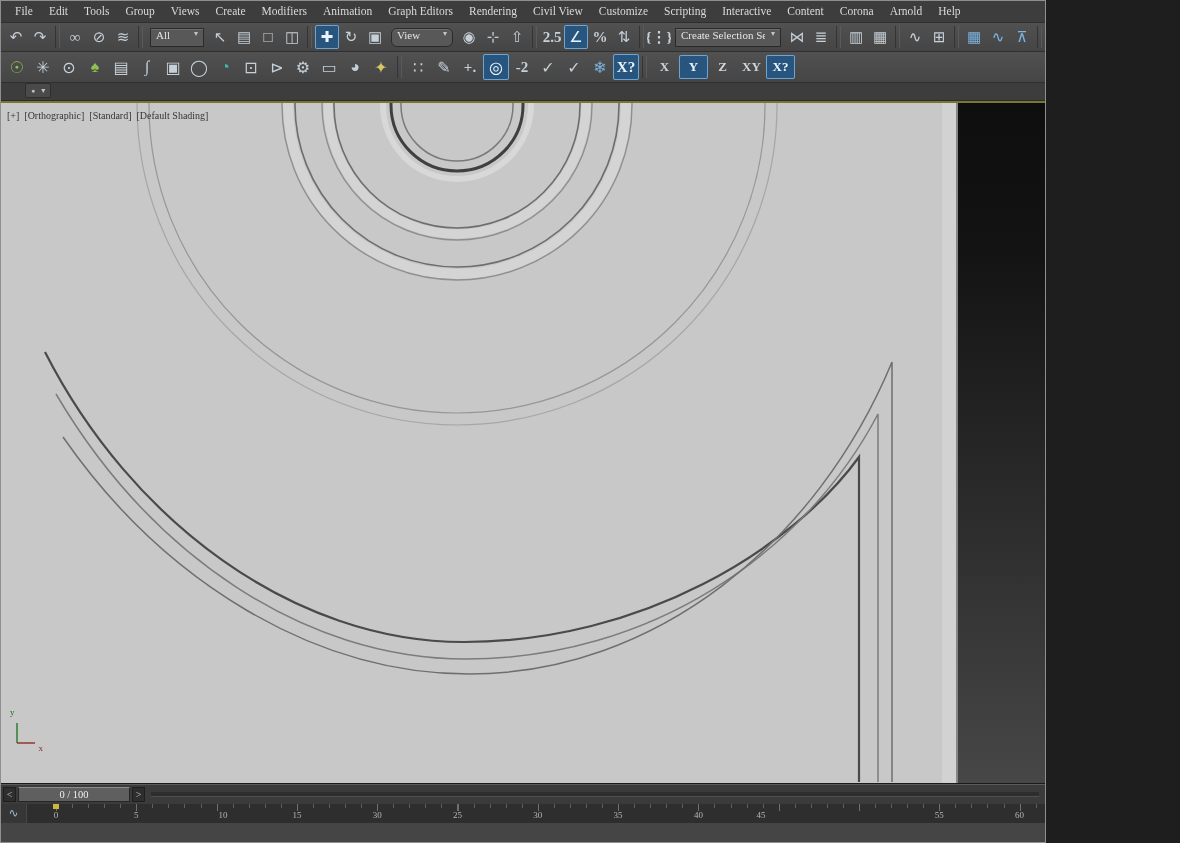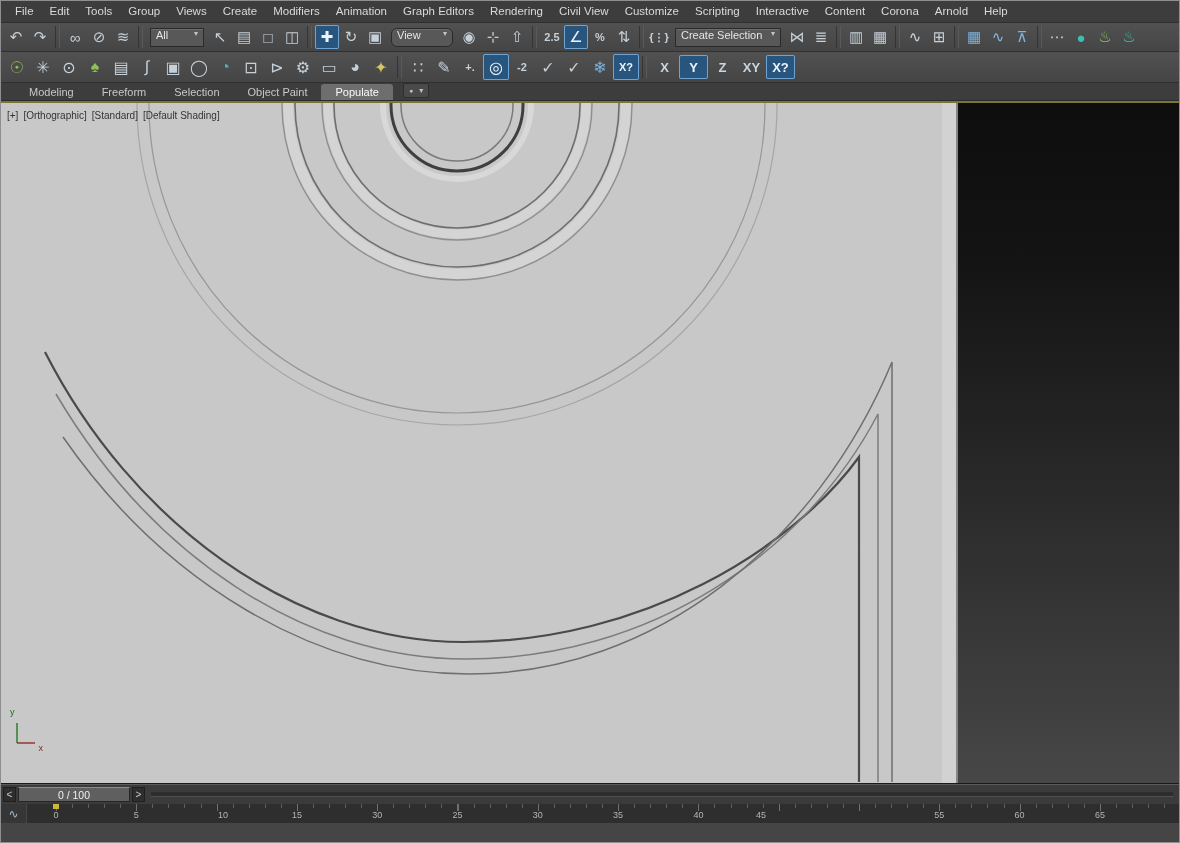--- a/index.html
+++ b/index.html
@@ -1,36 +1,36 @@
 <!DOCTYPE html>
 <html><head>
 <meta charset="utf-8">
 <style>
   html,body{margin:0;padding:0;background:#1e1e1e;}
-  .app{position:relative;width:1180px;height:843px;box-sizing:border-box;border:1px solid #8f8f8f;
-       background:#454545;font-family:Liberation Sans, sans-serif;overflow:hidden;user-select:none;}
+  .app{position:relative;width:1046px;height:843px;box-sizing:border-box;border:1px solid #8f8f8f;
+       background:#454545;font-family:Liberation Serif, serif;overflow:hidden;user-select:none;}
 
   
   .menubar{height:22px;display:flex;align-items:center;background:#3d3d3d;padding-left:6px;border-bottom:1px solid #2f2f2f;box-sizing:border-box;}
   .menu-item{padding:0 8px;font-size:11.5px;color:#dadada;line-height:21px;white-space:nowrap;}
 
   
   .toolbar{display:flex;align-items:center;background:linear-gradient(#515151,#454545);border-bottom:1px solid #303030;box-sizing:border-box;}
   .tb1{height:29px;padding:0 3px;}
   .tb2{height:31px;padding:0 3px;}
   .icongroup{display:flex;align-items:center;}
   .tb-icon{width:24px;height:24px;display:flex;align-items:center;justify-content:center;font-size:15px;color:#c6d0d8;border-radius:2px;flex:none;overflow:hidden;}
   .tb2 .tb-icon{width:26px;height:26px;font-size:16px;}
   .tb-icon.sep{width:3px;height:22px;border-left:1px solid #343434;border-right:1px solid #5a5a5a;margin:0 3px;border-radius:0;}
   .tb-icon.active{background:#28557e;box-shadow:inset 0 0 0 1px #6fa3d2;color:#eaf3fb;}
   .tb-icon.blue{color:#7cb4e2;}
   .tb-icon.teal{color:#3fbdb0;}
   .tb-icon.green{color:#8ec354;}
   .tb-icon.yellow{color:#d8c565;}
-  .tb-icon.textglyph{font-size:11px;font-weight:700;letter-spacing:0;}
+  .tb-icon.textglyph{font-size:15px;font-weight:700;letter-spacing:0;}
   .tb-select{height:19px;background:#585858;border:1px solid #2a2a2a;color:#e5e5e5;font-size:11px;display:flex;align-items:flex-start;justify-content:space-between;padding:0 5px;margin:0 4px;flex:none;box-shadow:inset 0 1px 0 #6c6c6c;box-sizing:border-box;}
   .tb-select span{white-space:nowrap;overflow:hidden;}
   .caret{font-size:8px;color:#c2c2c2;margin-left:6px;flex:none;}
   .w52{width:54px;} .w60{width:62px;border-radius:6px;} .w104{width:106px;}
   .axisbtn{min-width:23px;height:24px;padding:0 3px;display:flex;align-items:center;justify-content:center;font-size:13px;font-weight:700;color:#ccd5dc;border-radius:2px;flex:none;}
   .axisbtn.active{background:#28557e;box-shadow:inset 0 0 0 1px #6fa3d2;color:#eaf3fb;}
 
   
   .ribbontabs{height:18px;background:#3d3d3d;display:flex;align-items:flex-end;padding-left:14px;border-bottom:1px solid #2b2b2b;box-sizing:border-box;}
   .rtab{padding:0 14px;font-size:11px;color:#c8c8c8;line-height:16px;white-space:nowrap;}
@@ -198,28 +198,20 @@
 
     <span class="axisbtn">X</span>
         <span class="axisbtn active">Y</span>
         <span class="axisbtn">Z</span>
         <span class="axisbtn">XY</span>
         <span class="axisbtn active">X?</span>
       </div>
   </div>
 
   <div class="ribbontabs">
-    <div class="icongroup" style="align-items:flex-end;height:100%;">
-
-    <span class="rtab">Modeling</span>
-        <span class="rtab">Freeform</span>
-        <span class="rtab">Selection</span>
-        <span class="rtab">Object Paint</span>
-        <span class="rtab active">Populate</span>
-      </div>
     <div class="ribbon-config">
       <span class="dot">●</span>
       <span class="caret">▾</span>
     </div>
   </div>
 
 
   <div class="viewport">
     <svg class="canvas" width="1180" height="680" viewBox="0 0 1180 680">
         <rect x="0" y="0" width="957" height="680" fill="#c8c8c8"></rect>

